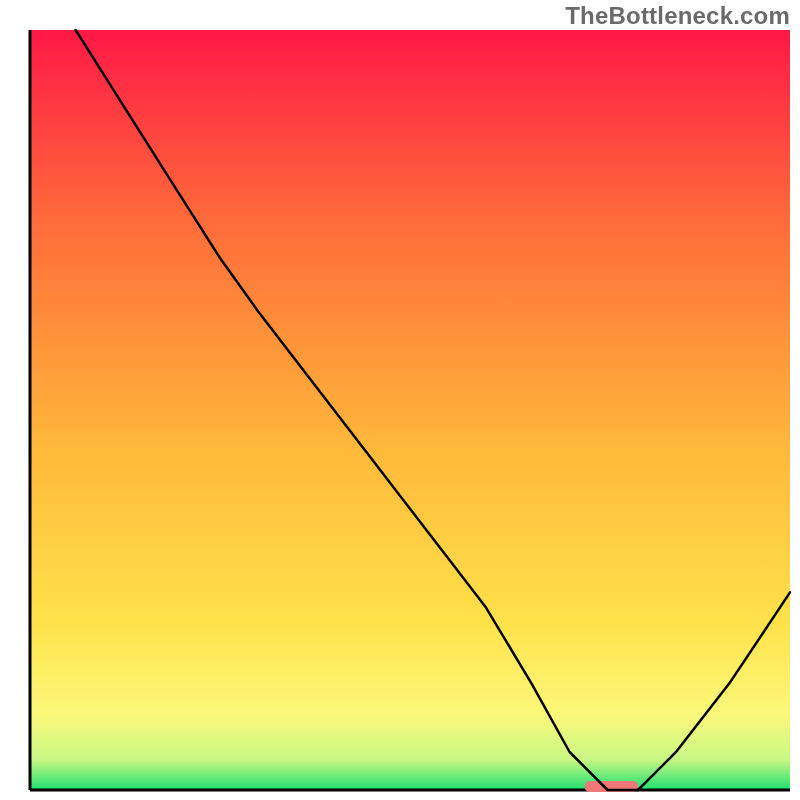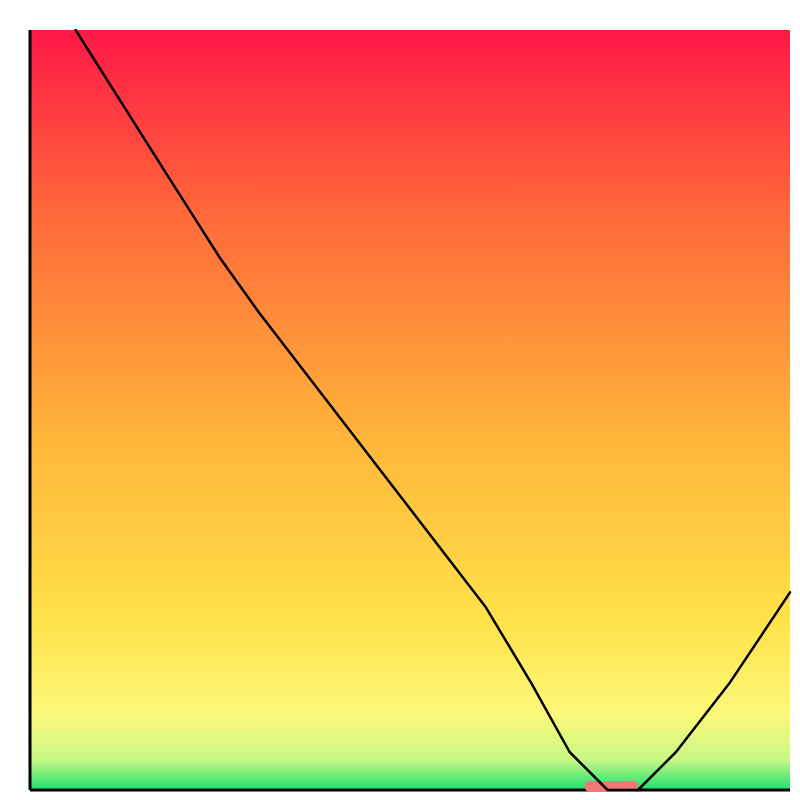--- a/index.html
+++ b/index.html
@@ -28,20 +28,21 @@
     position: absolute;
     top: 0;
     left: 0;
   }
 </style>
 </head>
 <body>
 
 <div class="chart-wrap">
 
+  <div class="watermark">TheBottleneck.com</div>
 
   <svg class="plot" width="800" height="800" viewBox="0 0 800 800">
     <defs>
       <linearGradient id="bg-grad" x1="0" y1="0" x2="0" y2="1">
           <stop offset="0%" stop-color="#ff1846"></stop>
           <stop offset="25%" stop-color="#ff6b3a"></stop>
           <stop offset="55%" stop-color="#ffb83a"></stop>
           <stop offset="78%" stop-color="#ffe24a"></stop>
           <stop offset="90%" stop-color="#fcf87a"></stop>
           <stop offset="96%" stop-color="#c8f884"></stop>

